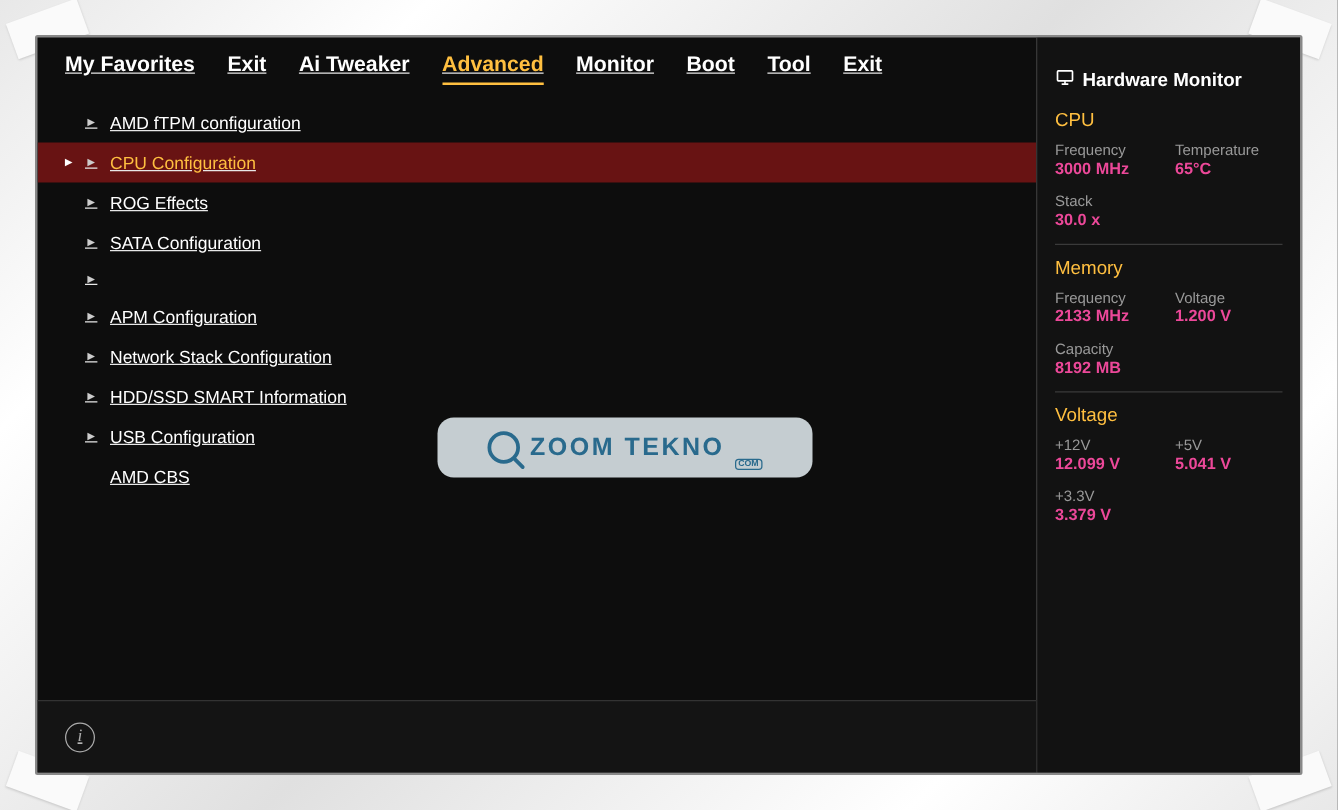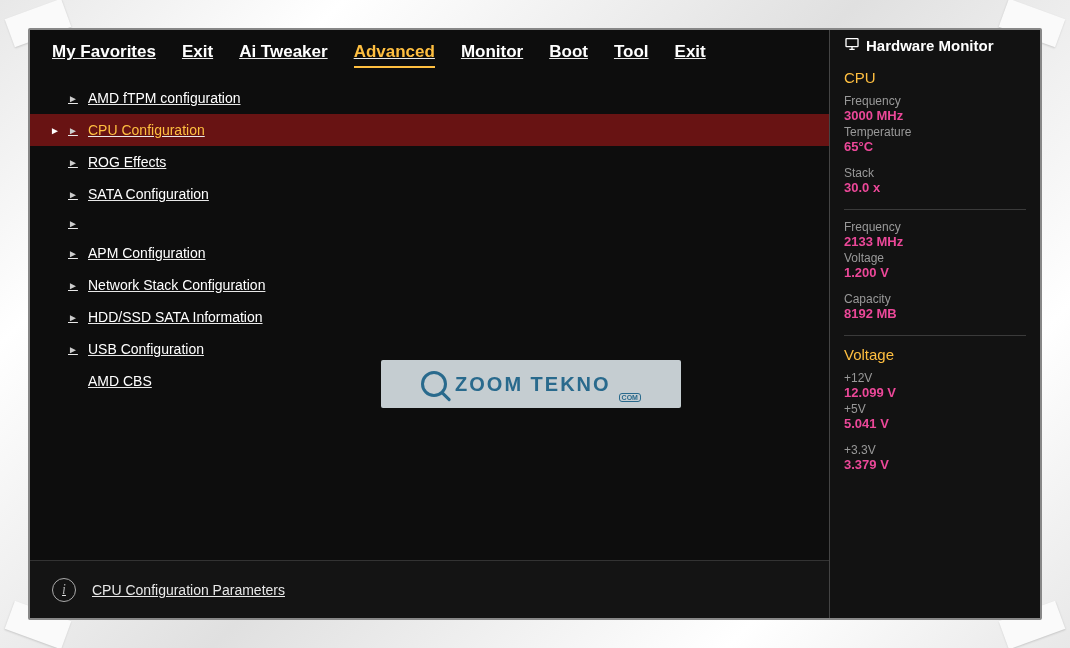--- a/index.html
+++ b/index.html
@@ -78,48 +78,47 @@
     width: 24px; height: 24px;
     border: 1.5px solid #aaa;
     border-radius: 50%;
     display: flex; align-items: center; justify-content: center;
     font-style: italic; font-family: Georgia, serif;
     font-size: 14px; color: #aaa;
   }
   .sidebar {
     width: 210px;
     background: #121212;
-    padding: 6px 14px;
+    padding: 24px 14px;
     display: flex;
     flex-direction: column;
     font-size: 13px;
   }
   .sidebar-header {
     display: flex; align-items: center; gap: 6px;
     font-size: 15px; color: #fff; font-weight: 600;
     margin-bottom: 8px;
   }
   .sidebar-header svg { width: 16px; height: 16px; }
   .section-title { color: #ffbf40; font-size: 15px; font-weight: 400; margin: 6px 0 8px 0; }
-  .metrics { display: grid; grid-template-columns: 1fr; row-gap: 2px; column-gap: 10px; }
+  .metrics { display: grid; grid-template-columns: 1fr 1fr; row-gap: 2px; column-gap: 10px; }
   .metric-label { color: #999; font-size: 12px; }
   .metric-value { color: #ec4899; font-size: 13px; font-weight: 600; }
   .metric-block { margin-bottom: 12px; }
   .metric-pair { display: flex; flex-direction: column; }
   .divider { border-top: 1px solid #3a3a3a; margin: 6px 0 10px 0; }
   .watermark {
     position: absolute;
-    left: 320px; top: 330px;
+    left: 320px; top: 304px;
     width: 300px; height: 48px;
     background: #cfd8dc;
     display: flex; align-items: center; justify-content: center;
     gap: 8px; color: #2b6f94; font-weight: 700; letter-spacing: 2px;
-    font-size: 20px; border-radius: 2px;
+    font-size: 20px; border-radius: 13px;
     opacity: 0.95;
-    margin-left: 31px;
   }
   .watermark .mag {
     width: 26px; height: 26px; border: 3px solid #2b6f94; border-radius: 50%;
     position: relative;
   }
   .watermark .mag::after {
     content: ""; position: absolute; width: 12px; height: 3px; background: #2b6f94;
     bottom: -4px; right: -8px; transform: rotate(45deg); border-radius: 2px;
   }
   .watermark .com { font-size: 7px; letter-spacing: 0; align-self: flex-end; margin-bottom: 6px; color:#2b6f94; border:1px solid #2b6f94; border-radius:3px; padding:0 2px;}
@@ -179,35 +178,34 @@
         <div class="menu-item">
           <span class="arrow">►</span>
           <span>APM Configuration</span>
         </div>
         <div class="menu-item">
           <span class="arrow">►</span>
           <span>Network Stack Configuration</span>
         </div>
         <div class="menu-item">
           <span class="arrow">►</span>
-          <span>HDD/SSD SATA Information</span>
+          <span>HDD/SSD SMART Information</span>
         </div>
         <div class="menu-item">
           <span class="arrow">►</span>
           <span>USB Configuration</span>
         </div>
         <div class="menu-item noarrow">
           <span class="arrow">►</span>
           <span>AMD CBS</span>
         </div>
       </div>
 
     <div class="help">
       <div class="info-icon">i</div>
-      <div>CPU Configuration Parameters</div>
     </div>
 
   </div>
 
   <div class="sidebar">
     <div class="sidebar-header">
       <span>
         <svg viewBox="0 0 24 24" fill="none" stroke="#fff" stroke-width="2">
           <rect x="3" y="4" width="18" height="12" rx="1"></rect>
             <path d="M8 20h8M12 16v4"></path>
@@ -228,20 +226,21 @@
           </div>
         </div>
         <div class="metrics metric-block">
           <div class="metric-pair">
             <div class="metric-label">Stack</div>
             <div class="metric-value">30.0 x</div>
           </div>
           <div class="metric-pair"></div>
         </div>
         <div class="divider"></div>
+        <div class="section-title">Memory</div>
         <div class="metrics metric-block">
           <div class="metric-pair">
             <div class="metric-label">Frequency</div>
             <div class="metric-value">2133 MHz</div>
           </div>
           <div class="metric-pair">
             <div class="metric-label">Voltage</div>
             <div class="metric-value">1.200 V</div>
           </div>
         </div>

